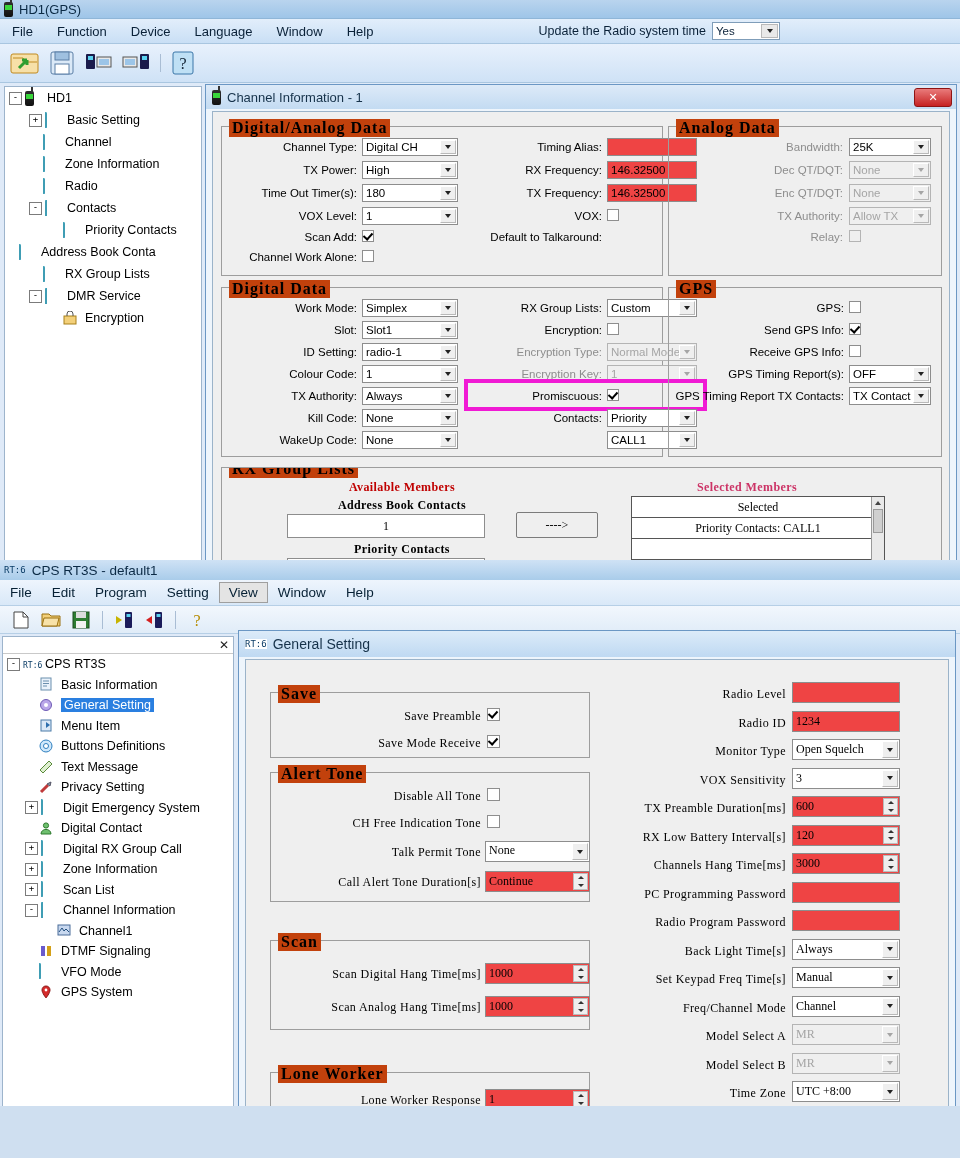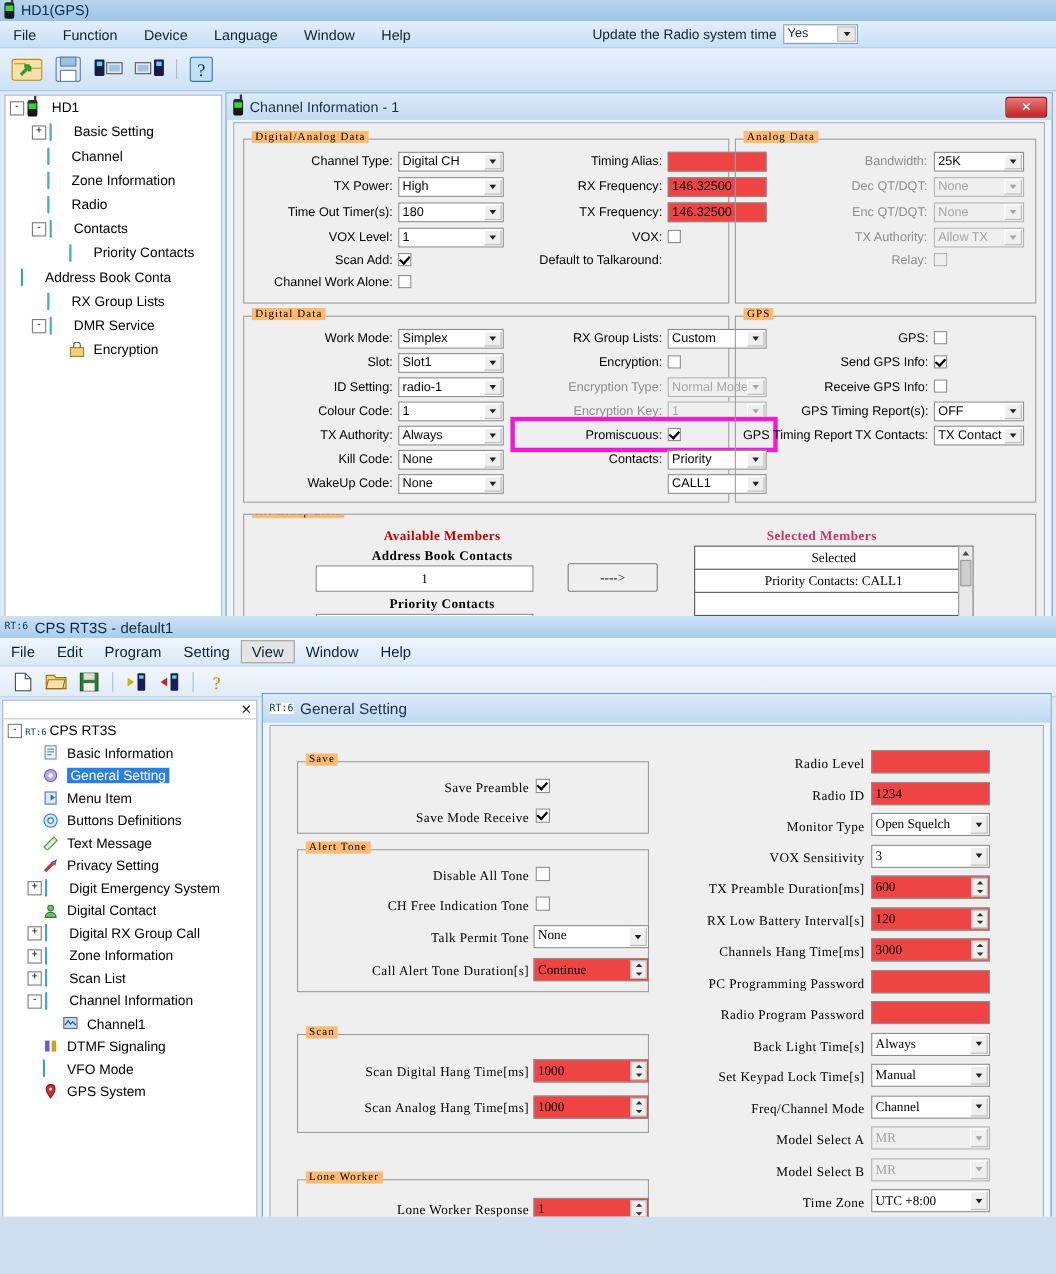--- a/index.html
+++ b/index.html
@@ -20,22 +20,22 @@
     font-size:9px;line-height:9px;text-align:center;color:#000;margin-right:3px;flex:none;font-family:"DejaVu Sans Mono",monospace;}
   .tnode .spacer{width:14px;flex:none;}
   .tnode .ico{width:17px;height:15px;margin-right:5px;flex:none;position:relative;}
   .tnode .lbl{overflow:hidden;}
   .tnode .lbl.sel{background:#2a7fe0;color:#fff;padding:0 3px;}
 
   .folder{width:16px;height:13px;background:#7ed3e8;border:1px solid #3f9db4;border-radius:1px 3px 2px 2px;}
 
   
   .gbox{position:absolute;border:1px solid #9d9d9d;background:transparent;}
-  .gbox>.gtitle{position:absolute;top:-8px;left:7px;background:#fdba74;padding:0 3px;
-    font-family:"Liberation Serif",serif;font-weight:normal;font-size:10px;letter-spacing:1px;color:#000;}
+  .gbox>.gtitle{position:absolute;top:-8px;left:7px;background:#c2410c;padding:0 3px;
+    font-family:"Liberation Serif",serif;font-weight:bold;font-size:16px;letter-spacing:1px;color:#000;}
   .lab{position:absolute;font-size:11.5px;color:#000;text-align:right;white-space:nowrap;}
   .lab.dis{color:#8d8d8d;}
   .fld{position:absolute;background:#ef4444;border:1px solid #8d8d8d;box-sizing:border-box;
       font-size:11.5px;color:#000;padding:1px 3px;line-height:15px;white-space:nowrap;overflow:hidden;}
   .combo{position:absolute;background:#fff;border:1px solid #8d8d8d;box-sizing:border-box;
       font-size:11.5px;color:#000;line-height:15px;padding:1px 16px 1px 3px;white-space:nowrap;overflow:hidden;}
   .combo .arw{position:absolute;right:1px;top:1px;bottom:1px;width:14px;background:#efefef;
       border:1px solid #b9b9b9;border-top-color:#fff;border-left-color:#fff;
       display:flex;align-items:center;justify-content:center;}
   .combo .arw:after{content:"";border-left:3px solid transparent;border-right:3px solid transparent;border-top:4px solid #222;}
@@ -690,21 +690,21 @@
           <div class="fld mono" style="left: 196px; top: 171px; width: 108px; height: 21px; font-size: 12px; line-height: 17px;"><span>3000</span><span class="spin">
               <i class="up"></i>
               <i class="dn"></i>
             </span></div>
           <div class="lab mono" style="left: 0px; top: 204.5px; width: 190px; font-size: 12px; letter-spacing: 0.4px;">PC Programming Password</div>
           <div class="fld mono" style="left: 196px; top: 199.5px; width: 108px; height: 21px; font-size: 12px; line-height: 17px;"></div>
           <div class="lab mono" style="left: 0px; top: 233px; width: 190px; font-size: 12px; letter-spacing: 0.4px;">Radio Program Password</div>
           <div class="fld mono" style="left: 196px; top: 228px; width: 108px; height: 21px; font-size: 12px; line-height: 17px;"></div>
           <div class="lab mono" style="left: 0px; top: 261.5px; width: 190px; font-size: 12px; letter-spacing: 0.4px;">Back Light Time[s]</div>
           <div class="combo mono" style="left: 196px; top: 256.5px; width: 108px; height: 21px; font-size: 12px; line-height: 17px;"><span>Always</span><span class="arw"></span></div>
-          <div class="lab mono" style="left: 0px; top: 290px; width: 190px; font-size: 12px; letter-spacing: 0.4px;">Set Keypad Lock Time[s]</div>
+          <div class="lab mono" style="left: 0px; top: 290px; width: 190px; font-size: 12px; letter-spacing: 0.4px;">Set Keypad Freq Time[s]</div>
           <div class="combo mono" style="left: 196px; top: 285px; width: 108px; height: 21px; font-size: 12px; line-height: 17px;"><span>Manual</span><span class="arw"></span></div>
           <div class="lab mono" style="left: 0px; top: 318.5px; width: 190px; font-size: 12px; letter-spacing: 0.4px;">Freq/Channel Mode</div>
           <div class="combo mono" style="left: 196px; top: 313.5px; width: 108px; height: 21px; font-size: 12px; line-height: 17px;"><span>Channel</span><span class="arw"></span></div>
           <div class="lab mono" style="left: 0px; top: 347px; width: 190px; font-size: 12px; letter-spacing: 0.4px;">Model Select A</div>
           <div class="combo mono dis" style="left: 196px; top: 342px; width: 108px; height: 21px; font-size: 12px; line-height: 17px;"><span>MR</span><span class="arw"></span></div>
           <div class="lab mono" style="left: 0px; top: 375.5px; width: 190px; font-size: 12px; letter-spacing: 0.4px;">Model Select B</div>
           <div class="combo mono dis" style="left: 196px; top: 370.5px; width: 108px; height: 21px; font-size: 12px; line-height: 17px;"><span>MR</span><span class="arw"></span></div>
           <div class="lab mono" style="left: 0px; top: 404px; width: 190px; font-size: 12px; letter-spacing: 0.4px;">Time Zone</div>
           <div class="combo mono" style="left: 196px; top: 399px; width: 108px; height: 21px; font-size: 12px; line-height: 17px;"><span>UTC +8:00</span><span class="arw"></span></div>
           <div class="lab mono" style="left: 0px; top: 432.5px; width: 190px; font-size: 12px; letter-spacing: 0.4px;">Diable All LEDS</div>

